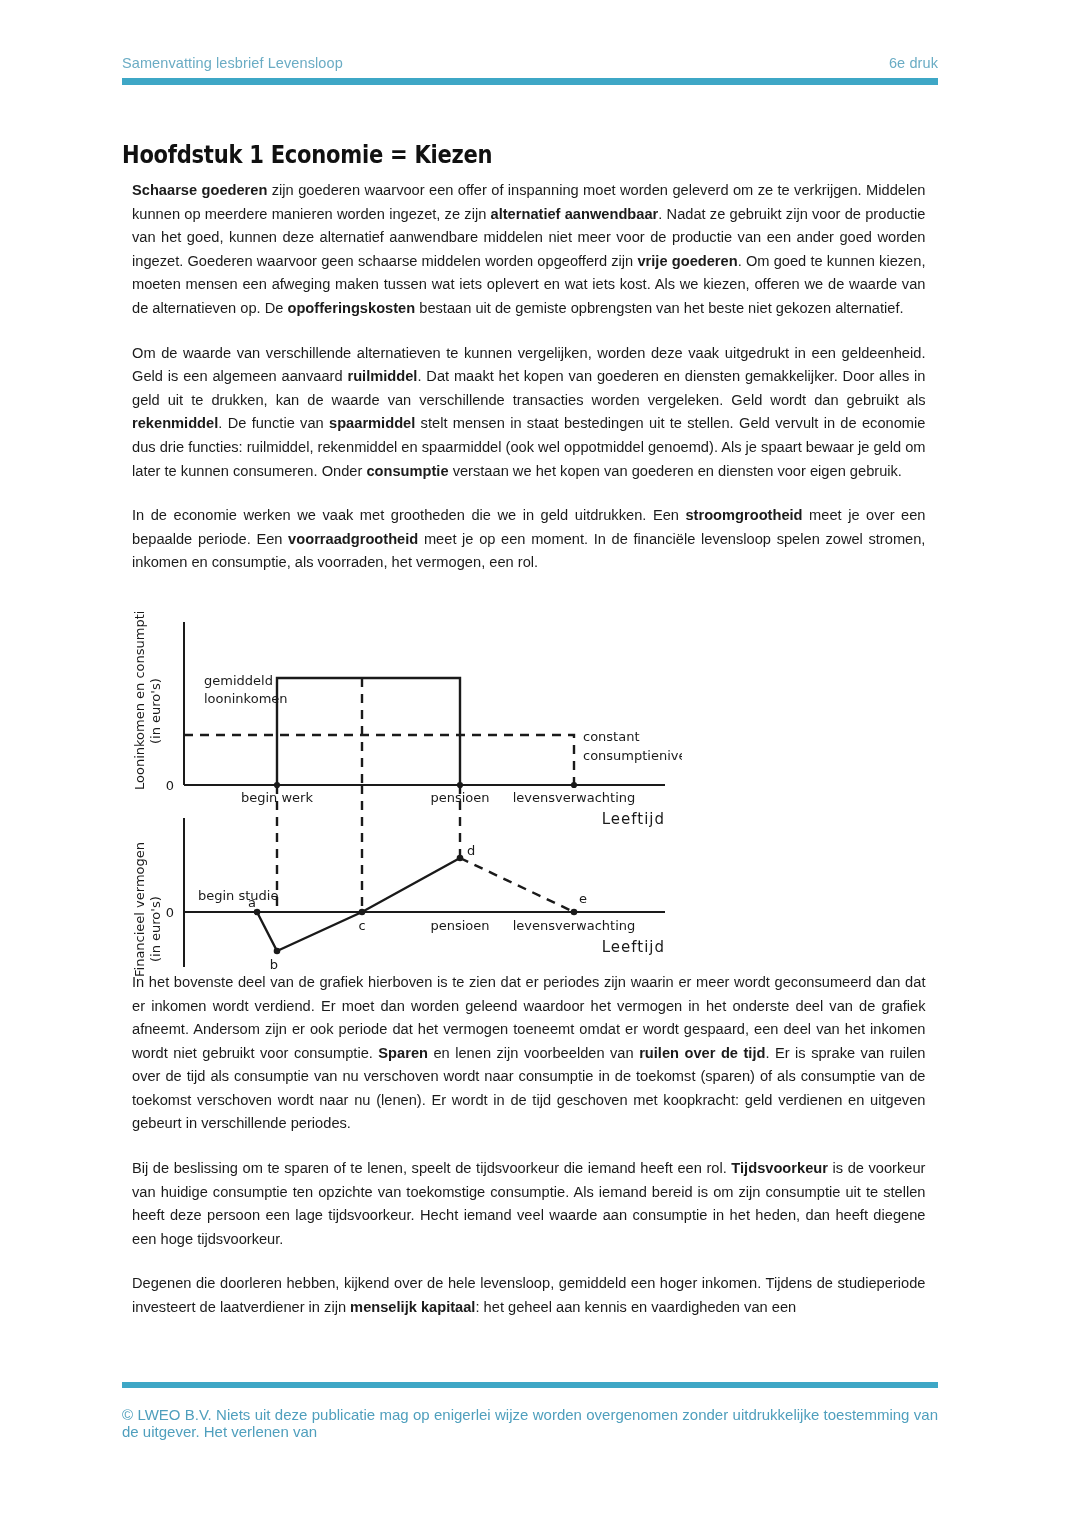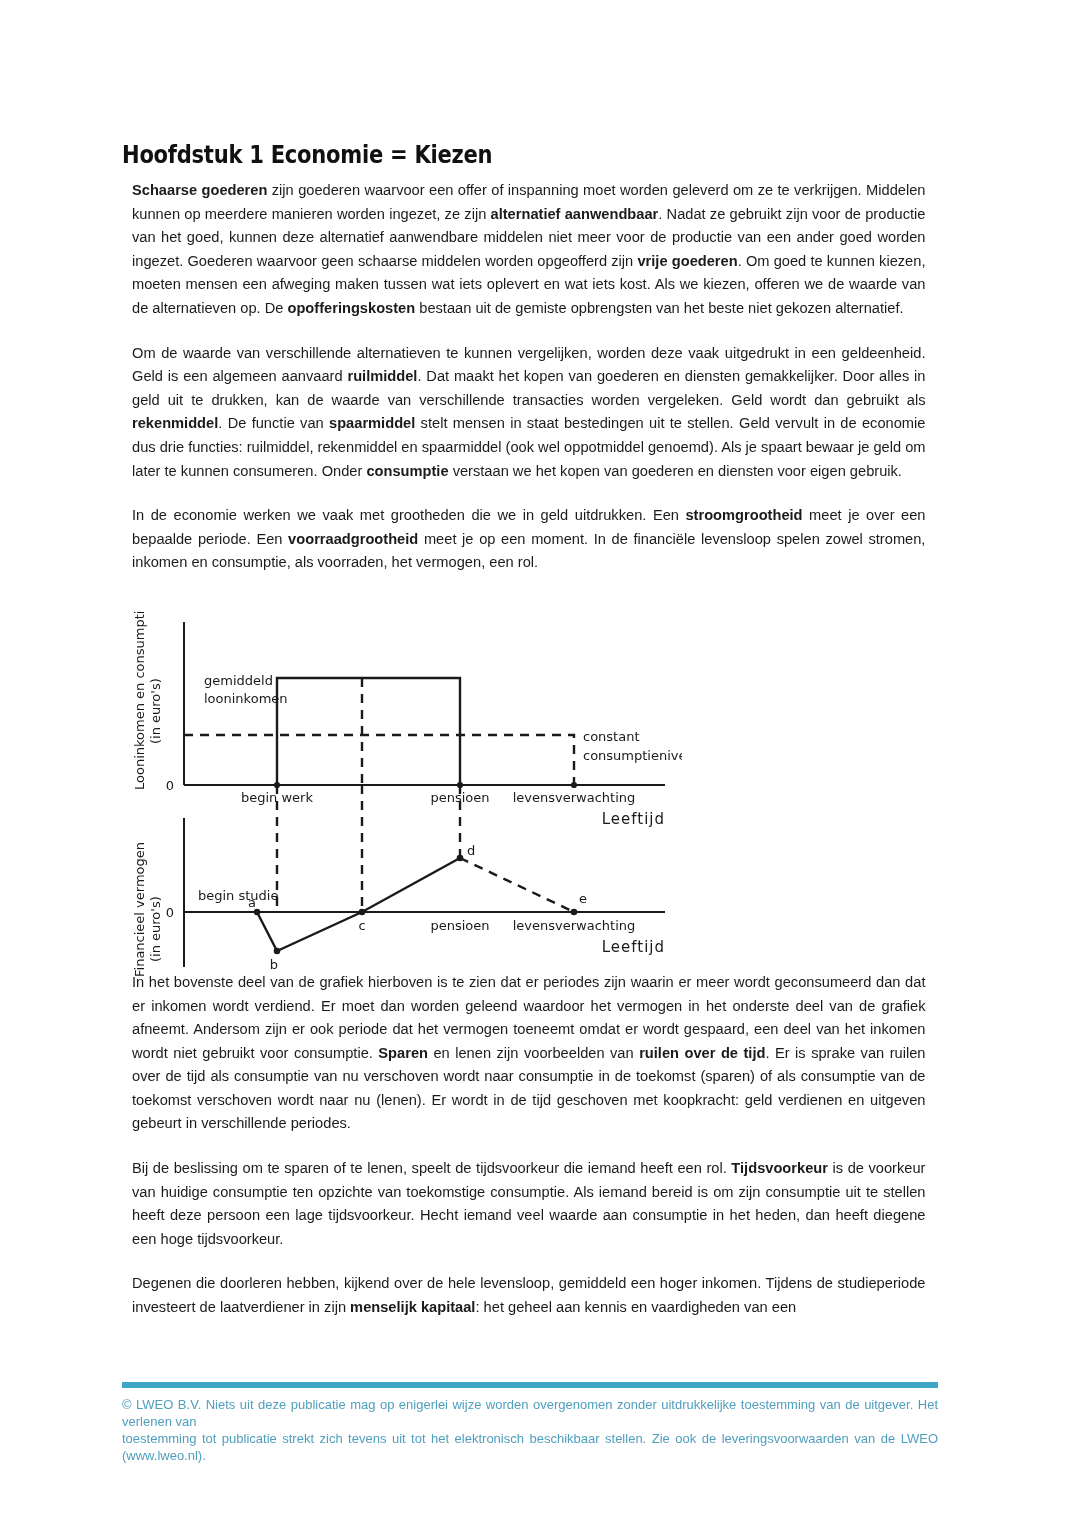--- a/index.html
+++ b/index.html
@@ -101,34 +101,41 @@
     left: 122px;
     top: 1382px;
     width: 816px;
   }
   .footer-bar {
     height: 6px;
     width: 100%;
     background: #3ea7c6;
   }
   .footer-text {
-    margin-top: 8px;
-    font-size: 13px;
+    margin-top: 18px;
+    font-size: 15px;
     line-height: 17px;
     color: #4f9fbd;
     text-align: justify;
     font-family: "Liberation Sans", sans-serif;
   }
   .footer-text .l2 { display: block; }
 </style>
 </head>
 <body>
 
 <div class="page">
 
+  <div class="header">
+    <div class="header-row">
+      <span>Samenvatting lesbrief Levensloop</span>
+      <span>6e druk</span>
+    </div>
+    <div class="header-bar"></div>
+  </div>
 
   <h1 class="chapter-title">Hoofdstuk 1 Economie = Kiezen</h1>
 
   <div class="body-col">
     <p class="para"><b>Schaarse goederen</b><span> zijn goederen waarvoor een offer of inspanning moet worden geleverd om ze te verkrijgen. Middelen kunnen op meerdere manieren worden ingezet, ze zijn </span><b>alternatief aanwendbaar</b><span>. Nadat ze gebruikt zijn voor de productie van het goed, kunnen deze alternatief aanwendbare middelen niet meer voor de productie van een ander goed worden ingezet. Goederen waarvoor geen schaarse middelen worden opgeofferd zijn </span><b>vrije goederen</b><span>. Om goed te kunnen kiezen, moeten mensen een afweging maken tussen wat iets oplevert en wat iets kost. Als we kiezen, offeren we de waarde van de alternatieven op. De </span><b>opofferingskosten</b><span> bestaan uit de gemiste opbrengsten van het beste niet gekozen alternatief.</span></p>
     <p class="para"><span>Om de waarde van verschillende alternatieven te kunnen vergelijken, worden deze vaak uitgedrukt in een geldeenheid. Geld is een algemeen aanvaard </span><b>ruilmiddel</b><span>. Dat maakt het kopen van goederen en diensten gemakkelijker. Door alles in geld uit te drukken, kan de waarde van verschillende transacties worden vergeleken. Geld wordt dan gebruikt als </span><b>rekenmiddel</b><span>. De functie van </span><b>spaarmiddel</b><span> stelt mensen in staat bestedingen uit te stellen. Geld vervult in de economie dus drie functies: ruilmiddel, rekenmiddel en spaarmiddel (ook wel oppotmiddel genoemd). Als je spaart bewaar je geld om later te kunnen consumeren. Onder </span><b>consumptie</b><span> verstaan we het kopen van goederen en diensten voor eigen gebruik.</span></p>
     <p class="para"><span>In de economie werken we vaak met grootheden die we in geld uitdrukken. Een </span><b>stroomgrootheid</b><span> meet je over een bepaalde periode. Een </span><b>voorraadgrootheid</b><span> meet je op een moment. In de financiële levensloop spelen zowel stromen, inkomen en consumptie, als voorraden, het vermogen, een rol.</span></p>
     <div class="gap-for-figure"></div>
     <p class="para"><span>In het bovenste deel van de grafiek hierboven is te zien dat er periodes zijn waarin er meer wordt geconsumeerd dan dat er inkomen wordt verdiend. Er moet dan worden geleend waardoor het vermogen in het onderste deel van de grafiek afneemt. Andersom zijn er ook periode dat het vermogen toeneemt omdat er wordt gespaard, een deel van het inkomen wordt niet gebruikt voor consumptie. </span><b>Sparen</b><span> en lenen zijn voorbeelden van </span><b>ruilen over de tijd</b><span>. Er is sprake van ruilen over de tijd als consumptie van nu verschoven wordt naar consumptie in de toekomst (sparen) of als consumptie van de toekomst verschoven wordt naar nu (lenen). Er wordt in de tijd geschoven met koopkracht: geld verdienen en uitgeven gebeurt in verschillende periodes.</span></p>
     <p class="para"><span>Bij de beslissing om te sparen of te lenen, speelt de tijdsvoorkeur die iemand heeft een rol. </span><b>Tijdsvoorkeur</b><span> is de voorkeur van huidige consumptie ten opzichte van toekomstige consumptie. Als iemand bereid is om zijn consumptie uit te stellen heeft deze persoon een lage tijdsvoorkeur. Hecht iemand veel waarde aan consumptie in het heden, dan heeft diegene een hoge tijdsvoorkeur.</span></p>
@@ -208,17 +215,16 @@
 
         <text x="543" y="340" font-family="DejaVu Sans, sans-serif" font-size="15" fill="#1a1a1a" text-anchor="end" letter-spacing="1">Leeftijd</text>
       </g>
     </svg>
   </div>
 
   <div class="footer">
     <div class="footer-bar"></div>
     <div class="footer-text">
       <span>© LWEO B.V. Niets uit deze publicatie mag op enigerlei wijze worden overgenomen zonder uitdrukkelijke toestemming van de uitgever. Het verlenen van</span>
-      <span class="l2">toestemming tot publicatie strekt zich tevens uit tot het elektronisch beschikbaar stellen. Zie ook de leveringsvoorwaarden van de LWEO (www.lweo.nl).</span>
     </div>
   </div>
 
 </div>
 
 </body></html>

